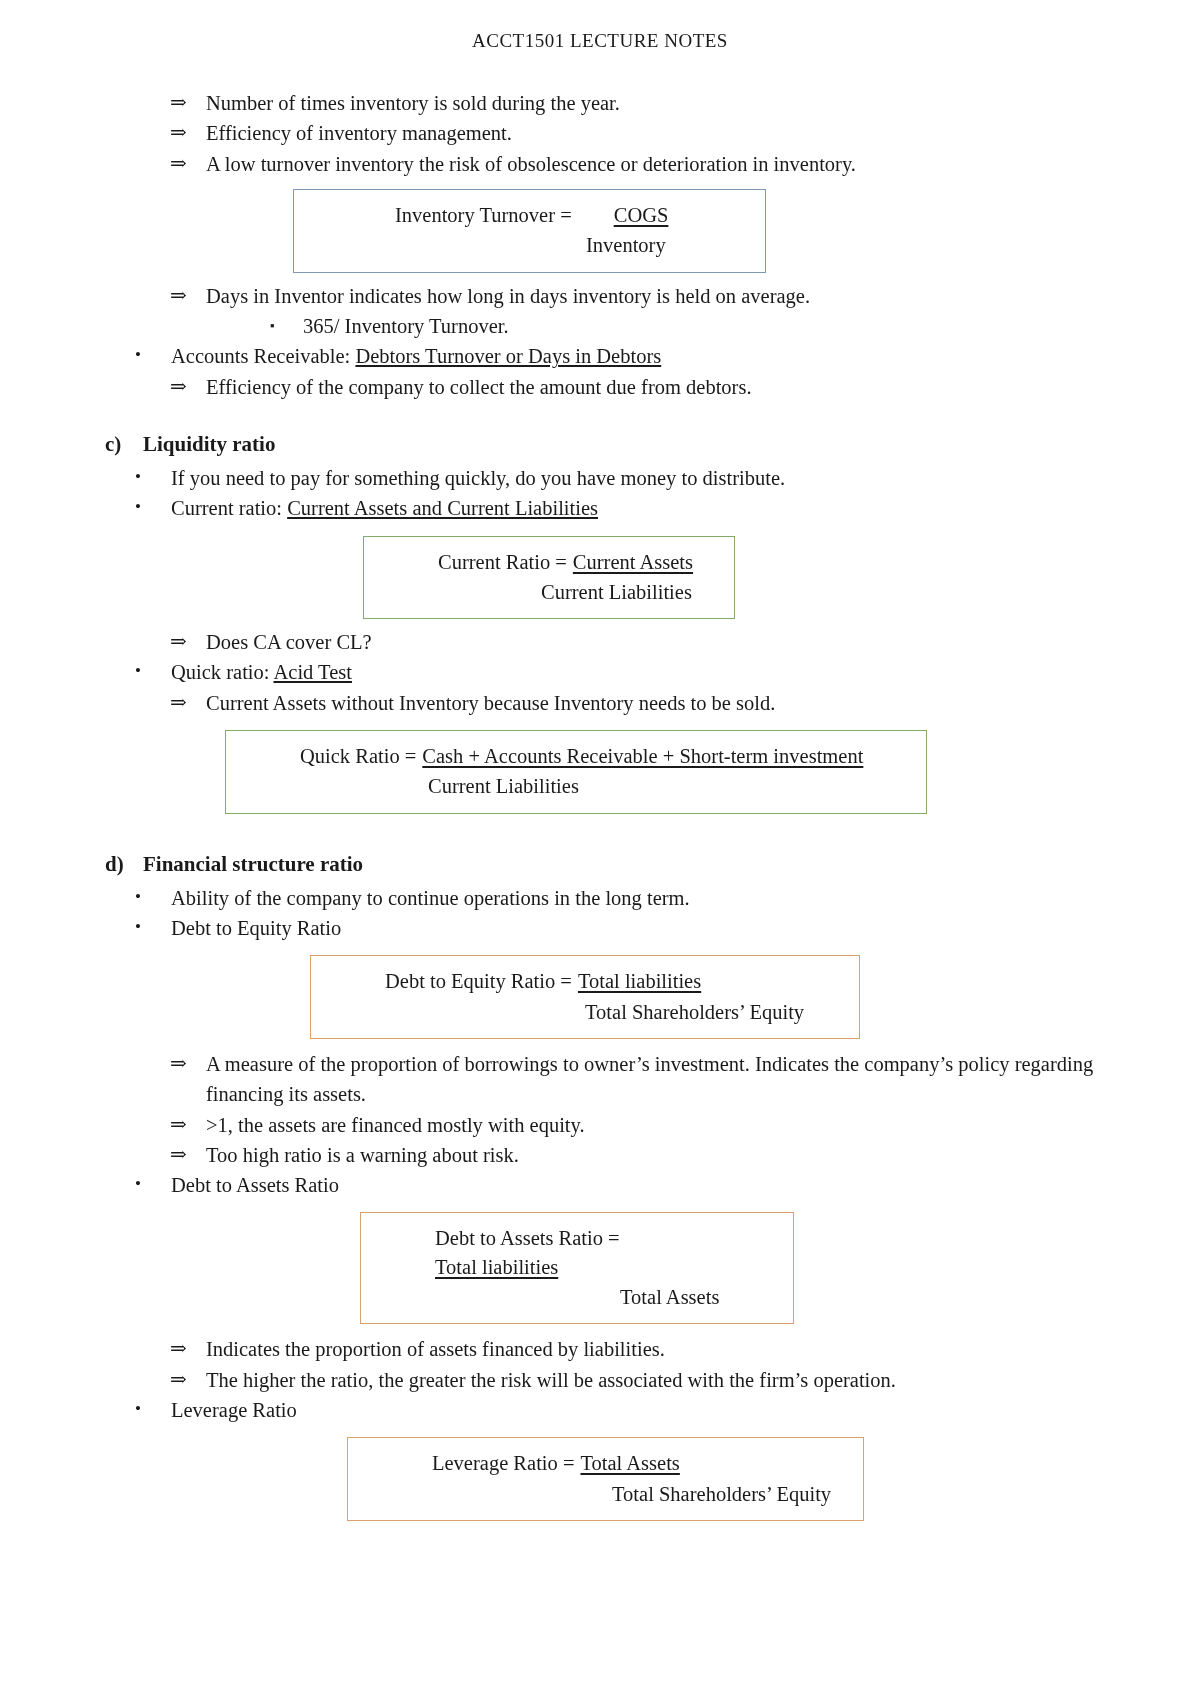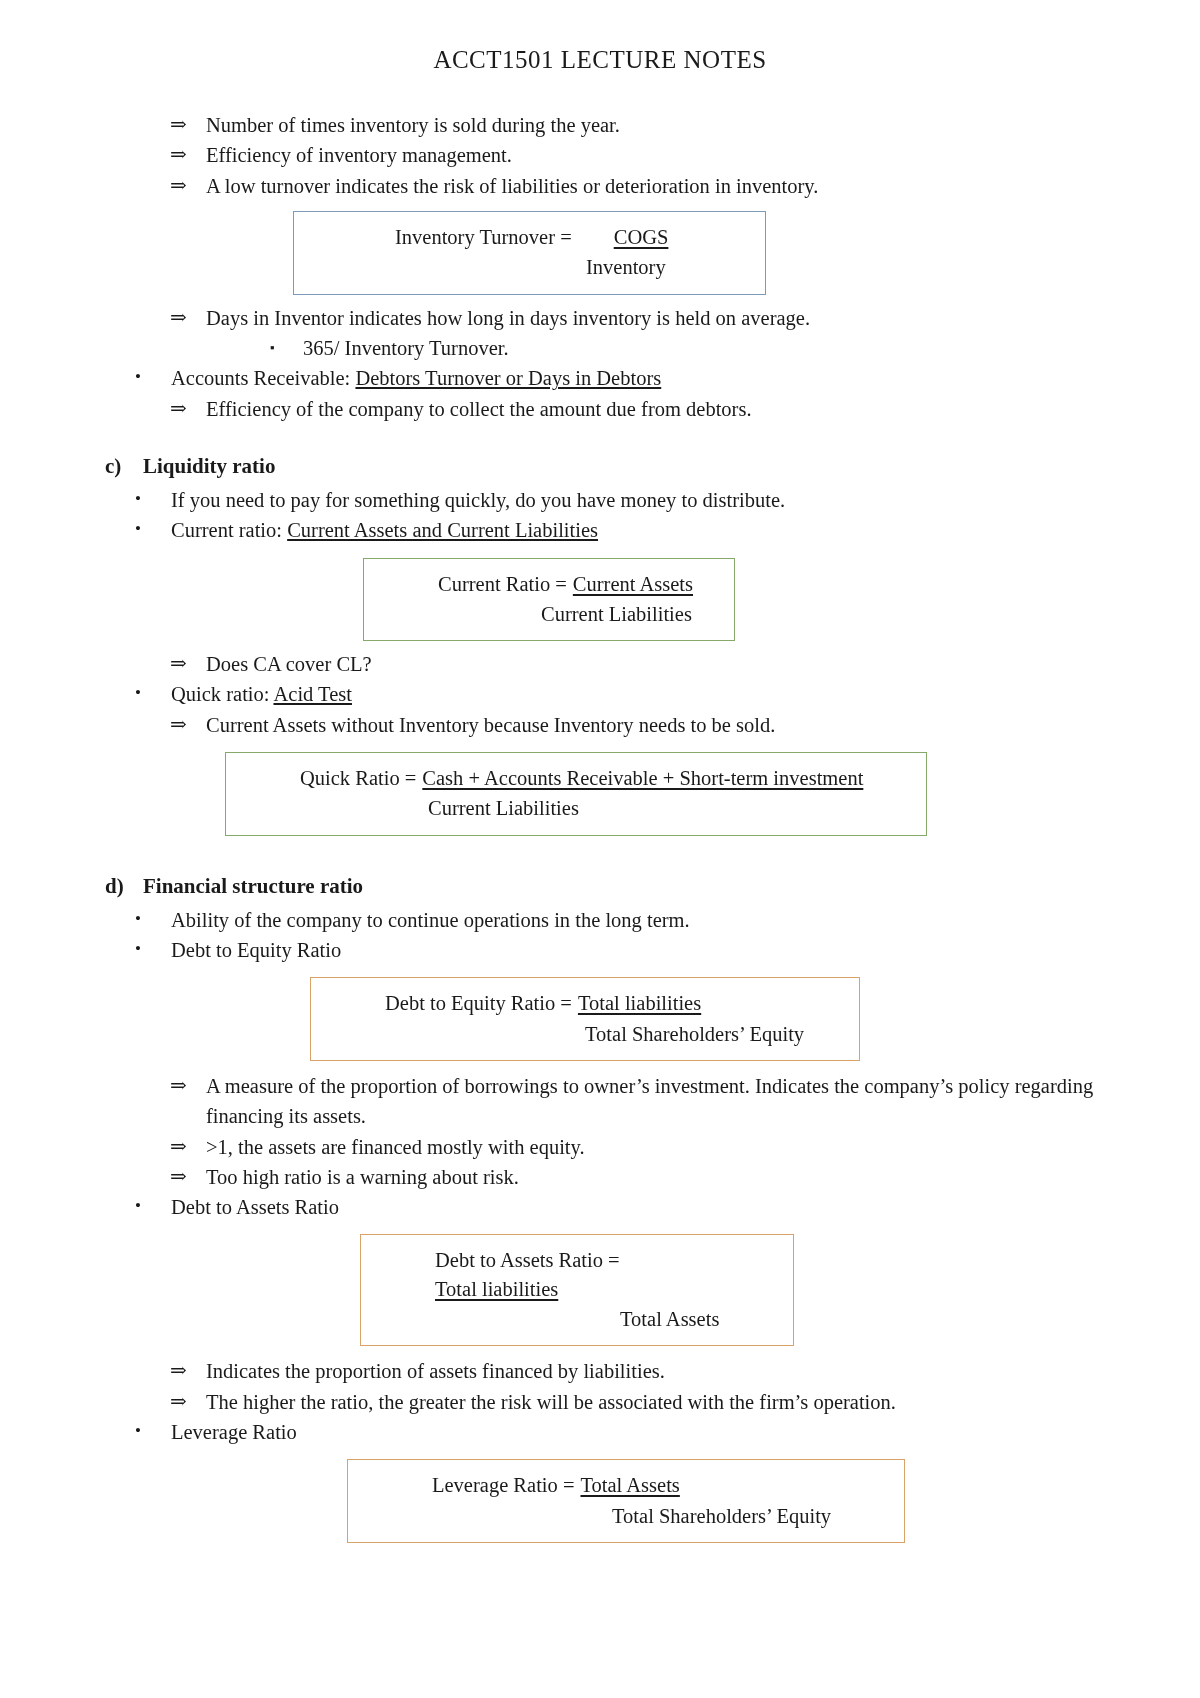--- a/index.html
+++ b/index.html
@@ -19,23 +19,23 @@
     width: 1200px;
     height: 1698px;
     padding: 0;
     box-sizing: border-box;
     position: relative;
   }
 
   
   .doc-title {
     text-align: center;
-    font-size: 25px;
+    font-size: 19px;
     letter-spacing: 0.5px;
-    padding-top: 46px;
+    padding-top: 30px;
     font-weight: 400;
   }
 
   
   .content {
     margin-top: 36px;
     padding-left: 105px;
     padding-right: 80px;
   }
 
@@ -139,21 +139,21 @@
   .box-de .den-row { padding-left: 258px; }
 
   .box-da {
     width: 434px;
     margin: 12px 0 10px 255px;
   }
   .box-da .num-row { padding-left: 58px; flex-direction: column; }
   .box-da .den-row { padding-left: 243px; }
 
   .box-lev {
-    width: 558px;
+    width: 517px;
     margin: 12px 0 10px 242px;
   }
   .box-lev .num-row { padding-left: 68px; }
   .box-lev .den-row { padding-left: 248px; }
 
   .den-row { margin-top: 2px; }
 </style>
 </head>
 <body>
 
@@ -166,21 +166,21 @@
     <div class="row lvl-arrow">
       <span class="marker">⇒</span>
       <span class="txt">Number of times inventory is sold during the year.</span>
     </div>
     <div class="row lvl-arrow">
       <span class="marker">⇒</span>
       <span class="txt">Efficiency of inventory management.</span>
     </div>
     <div class="row lvl-arrow">
       <span class="marker">⇒</span>
-      <span class="txt">A low turnover indicates the risk of liabilities or deterioration in inventory.</span>
+      <span class="txt">A low turnover inventory the risk of obsolescence or deterioration in inventory.</span>
     </div>
 
     <div class="fbox blue box-inv">
       <div class="frac-line num-row">
         <span class="lhs">Inventory Turnover =</span>
         <span class="num">COGS</span>
       </div>
       <div class="den-line den-row">Inventory</div>
     </div>
 

